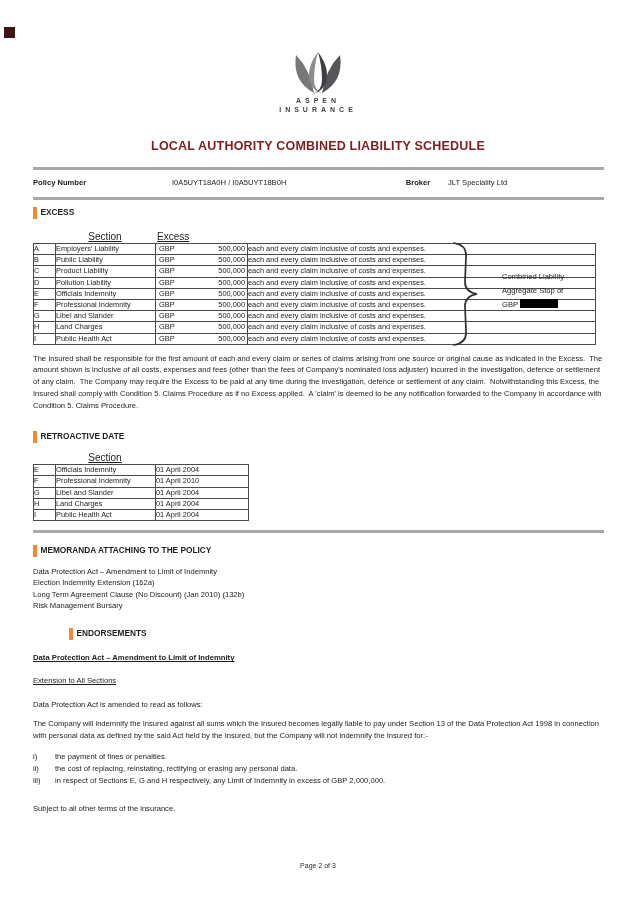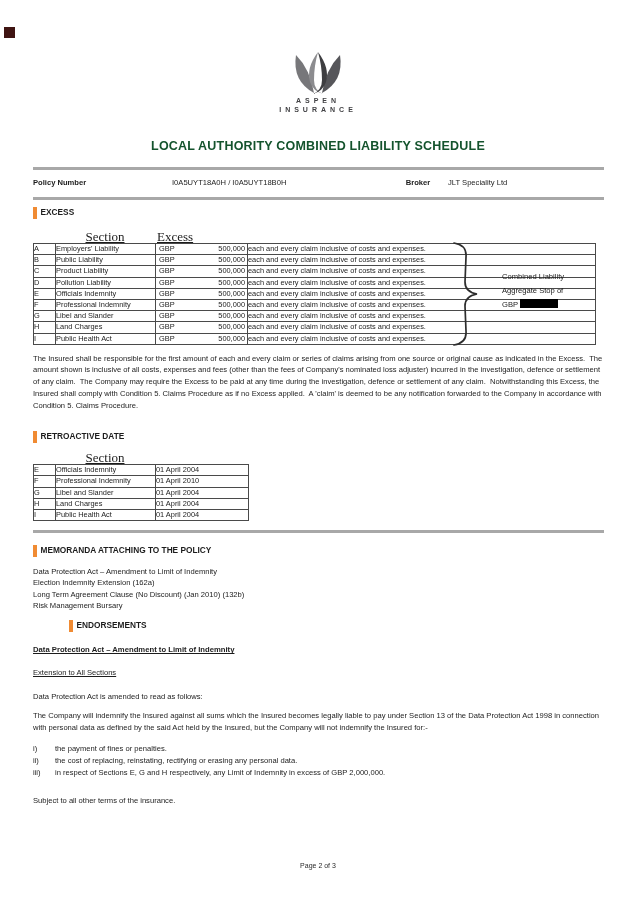--- a/index.html
+++ b/index.html
@@ -7,41 +7,41 @@
     position:relative;width:636px;height:900px;background:#ffffff;
     font-family:"Liberation Sans", sans-serif;color:#1c1c1c;overflow:hidden;
   }
   .content{margin-left:33px;width:571px;}
   .corner-mark{position:absolute;left:4px;top:27px;width:11px;height:11px;background:#3f1412;}
   
   .logo-wrap{padding-top:50px;text-align:center;}
   .logo-wrap svg{display:block;margin:0 auto;}
   .brand-line{color:#414144;font-size:7px;font-weight:bold;letter-spacing:4px;line-height:9px;}
   
-  .page-title{margin-top:25px;text-align:center;font-size:12.5px;font-weight:bold;color:#14532d;line-height:14px;letter-spacing:0.2px;}
+  .page-title{margin-top:25px;text-align:center;font-size:12.5px;font-weight:bold;color:#7f1d1d;line-height:14px;letter-spacing:0.2px;}
   
   .rule{margin-left:33px;width:571px;height:3px;background:#A8A8A8;border:0;}
   .rule1{margin-top:14px;}
   .rule2{margin-top:8px;}
   .rule3{margin-top:9px;}
   
   .policy-row{display:flex;margin-top:7px;font-size:7.6px;line-height:12px;}
   .policy-label{width:139px;font-weight:bold;}
   .policy-value{width:216px;}
   .broker-label{width:60px;font-weight:bold;text-align:center;}
   .broker-value{flex:1;}
   
   .sec-heading{display:flex;align-items:center;font-size:8.3px;font-weight:bold;line-height:13px;}
   .accent-bar{width:3.5px;height:12px;background:#F08B33;margin-right:4px;flex:0 0 auto;}
   .h-excess{margin-top:6px;}
   .h-retro{margin-top:19px;}
   .h-memo{margin-top:11px;}
-  .h-endo{margin-top:8px;padding-left:36px;}
-  
-  .tbl-header{position:relative;font-size:13px;height:11px;line-height:11px;font-family:Liberation Serif, serif;}
+  .h-endo{margin-top:16px;padding-left:36px;}
+  
+  .tbl-header{position:relative;font-size:10px;height:11px;line-height:11px;}
   .th-section{position:absolute;left:22px;width:100px;text-align:center;text-decoration:underline;}
   .th-excess{position:absolute;left:124px;text-decoration:underline;}
   table.doc{border-collapse:collapse;table-layout:fixed;font-size:7.4px;}
   table.doc td{border:1px solid #4a4a4a;padding:0;height:10.2px;line-height:10px;overflow:hidden;white-space:nowrap;}
   .excess-tbl{width:563px;margin-top:1px;}
   .retro-tbl{width:215px;margin-top:1px;}
   td.c-letter{padding-left:4px;}
   td.c-section{padding-left:3px;}
   td.c-gbp .gbp-flex{display:flex;justify-content:space-between;padding:0 2px 0 3px;}
   td.c-text{padding-left:3px;}

